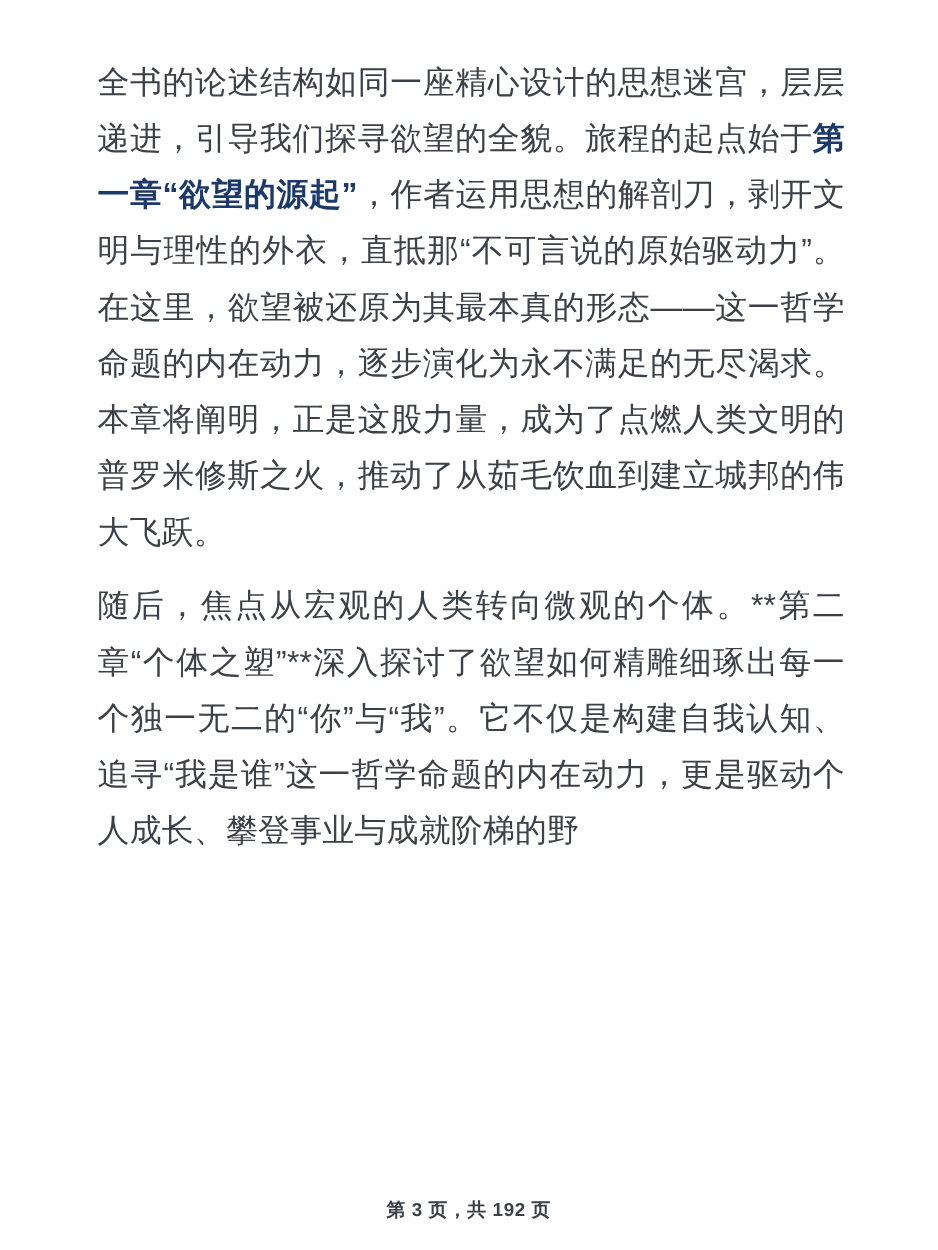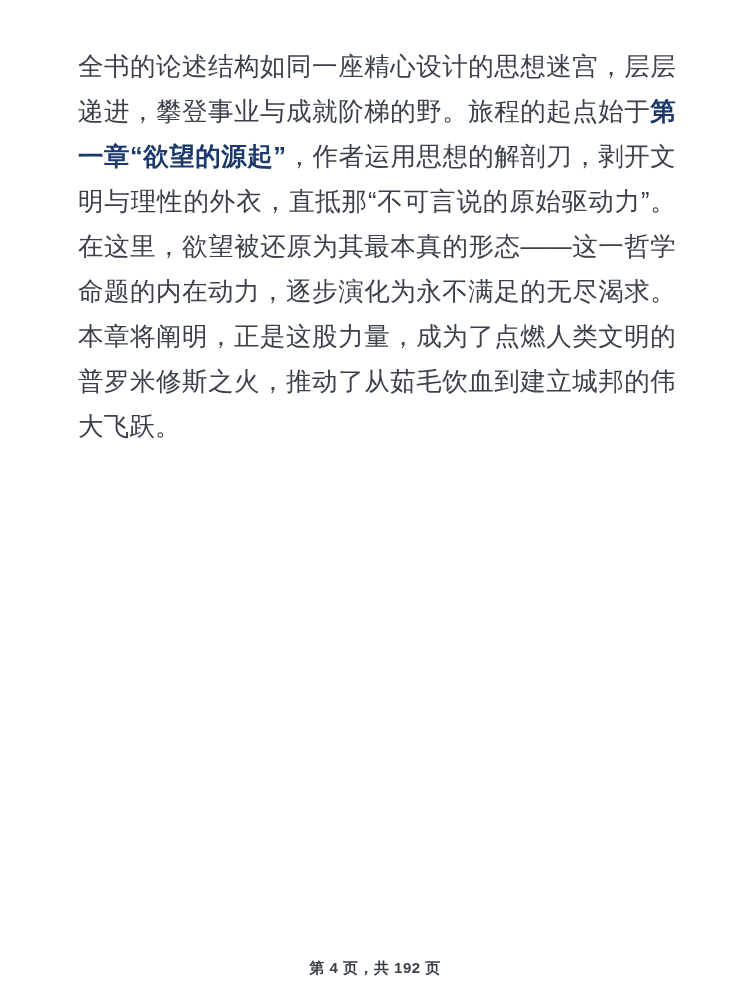--- a/index.html
+++ b/index.html
@@ -51,21 +51,24 @@
     letter-spacing: 0.5px;
   }
 </style>
 </head>
 <body>
 
 <div class="page">
 
 
   <p class="para">
-    <span>全书的论述结构如同一座精心设计的思想迷宫，层层递进，攀登事业与成就阶梯的野。旅程的起点始于</span><span class="chapter-ref">第一章“欲望的源起”</span><span>，作者运用思想的解剖刀，剥开文明与理性的外衣，直抵那“不可言说的原始驱动力”。在这里，欲望被还原为其最本真的形态——这一哲学命题的内在动力，逐步演化为永不满足的无尽渴求。本章将阐明，正是这股力量，成为了点燃人类文明的普罗米修斯之火，推动了从茹毛饮血到建立城邦的伟大飞跃。</span>
+    <span>全书的论述结构如同一座精心设计的思想迷宫，层层递进，引导我们探寻欲望的全貌。旅程的起点始于</span><span class="chapter-ref">第一章“欲望的源起”</span><span>，作者运用思想的解剖刀，剥开文明与理性的外衣，直抵那“不可言说的原始驱动力”。在这里，欲望被还原为其最本真的形态——这一哲学命题的内在动力，逐步演化为永不满足的无尽渴求。本章将阐明，正是这股力量，成为了点燃人类文明的普罗米修斯之火，推动了从茹毛饮血到建立城邦的伟大飞跃。</span>
   </p>
 
+  <p class="para">
+    <span>随后，焦点从宏观的人类转向微观的个体。**第二章“个体之塑”**深入探讨了欲望如何精雕细琢出每一个独一无二的“你”与“我”。它不仅是构建自我认知、追寻“我是谁”这一哲学命题的内在动力，更是驱动个人成长、攀登事业与成就阶梯的野</span>
+  </p>
 
   <div class="footer">
-    <span>第 4 页，共 192 页</span>
+    <span>第 3 页，共 192 页</span>
   </div>
 
 </div>
 
 </body></html>

